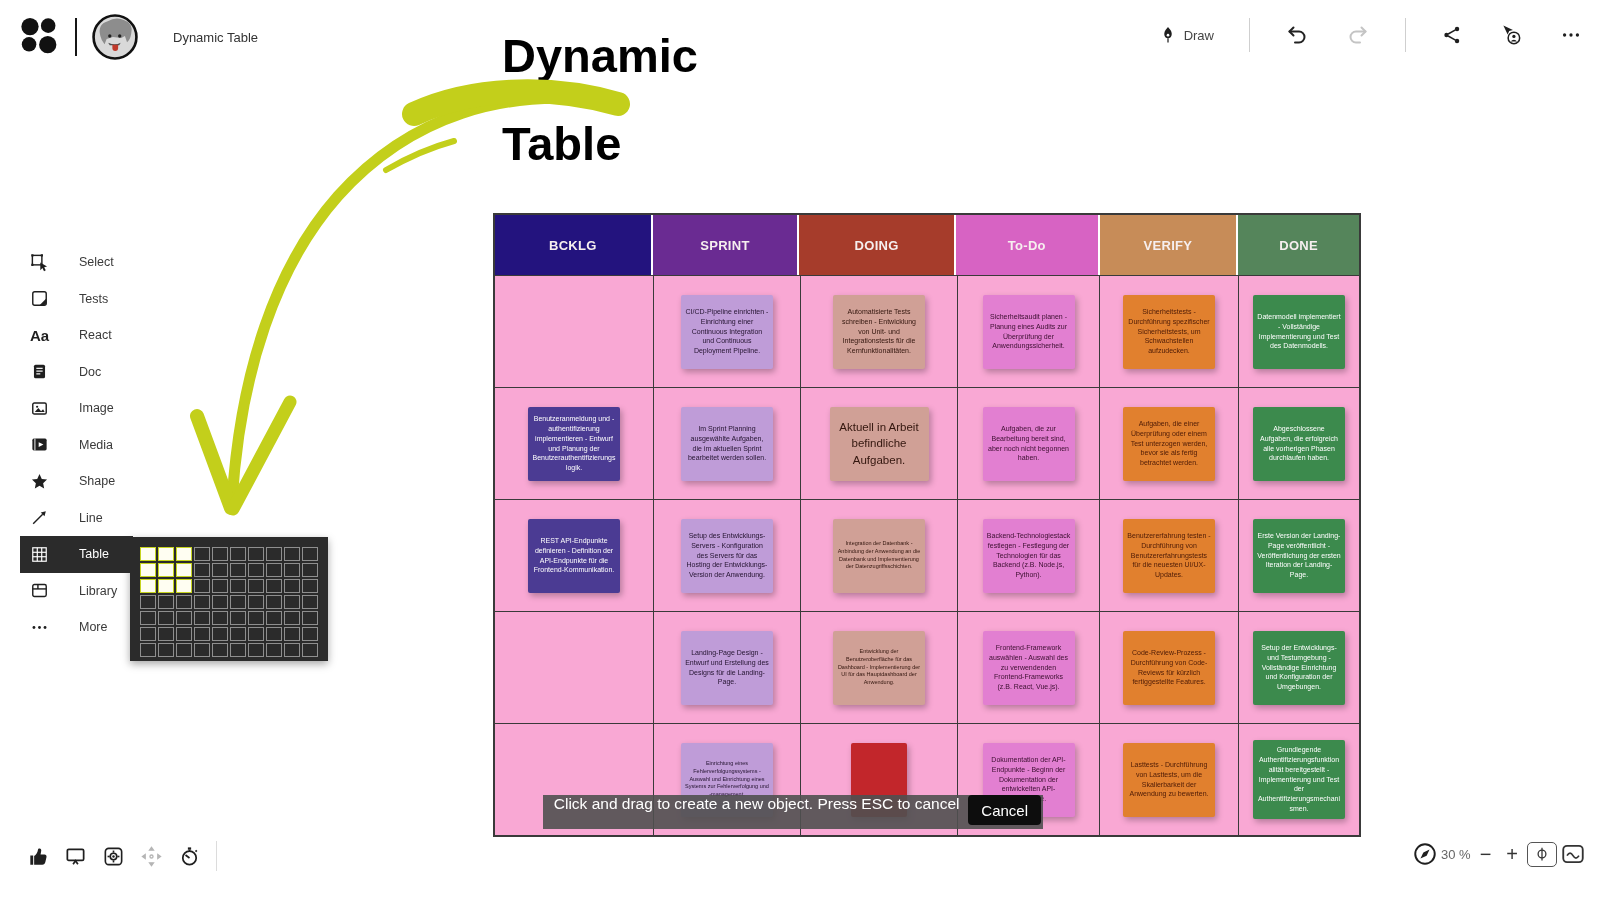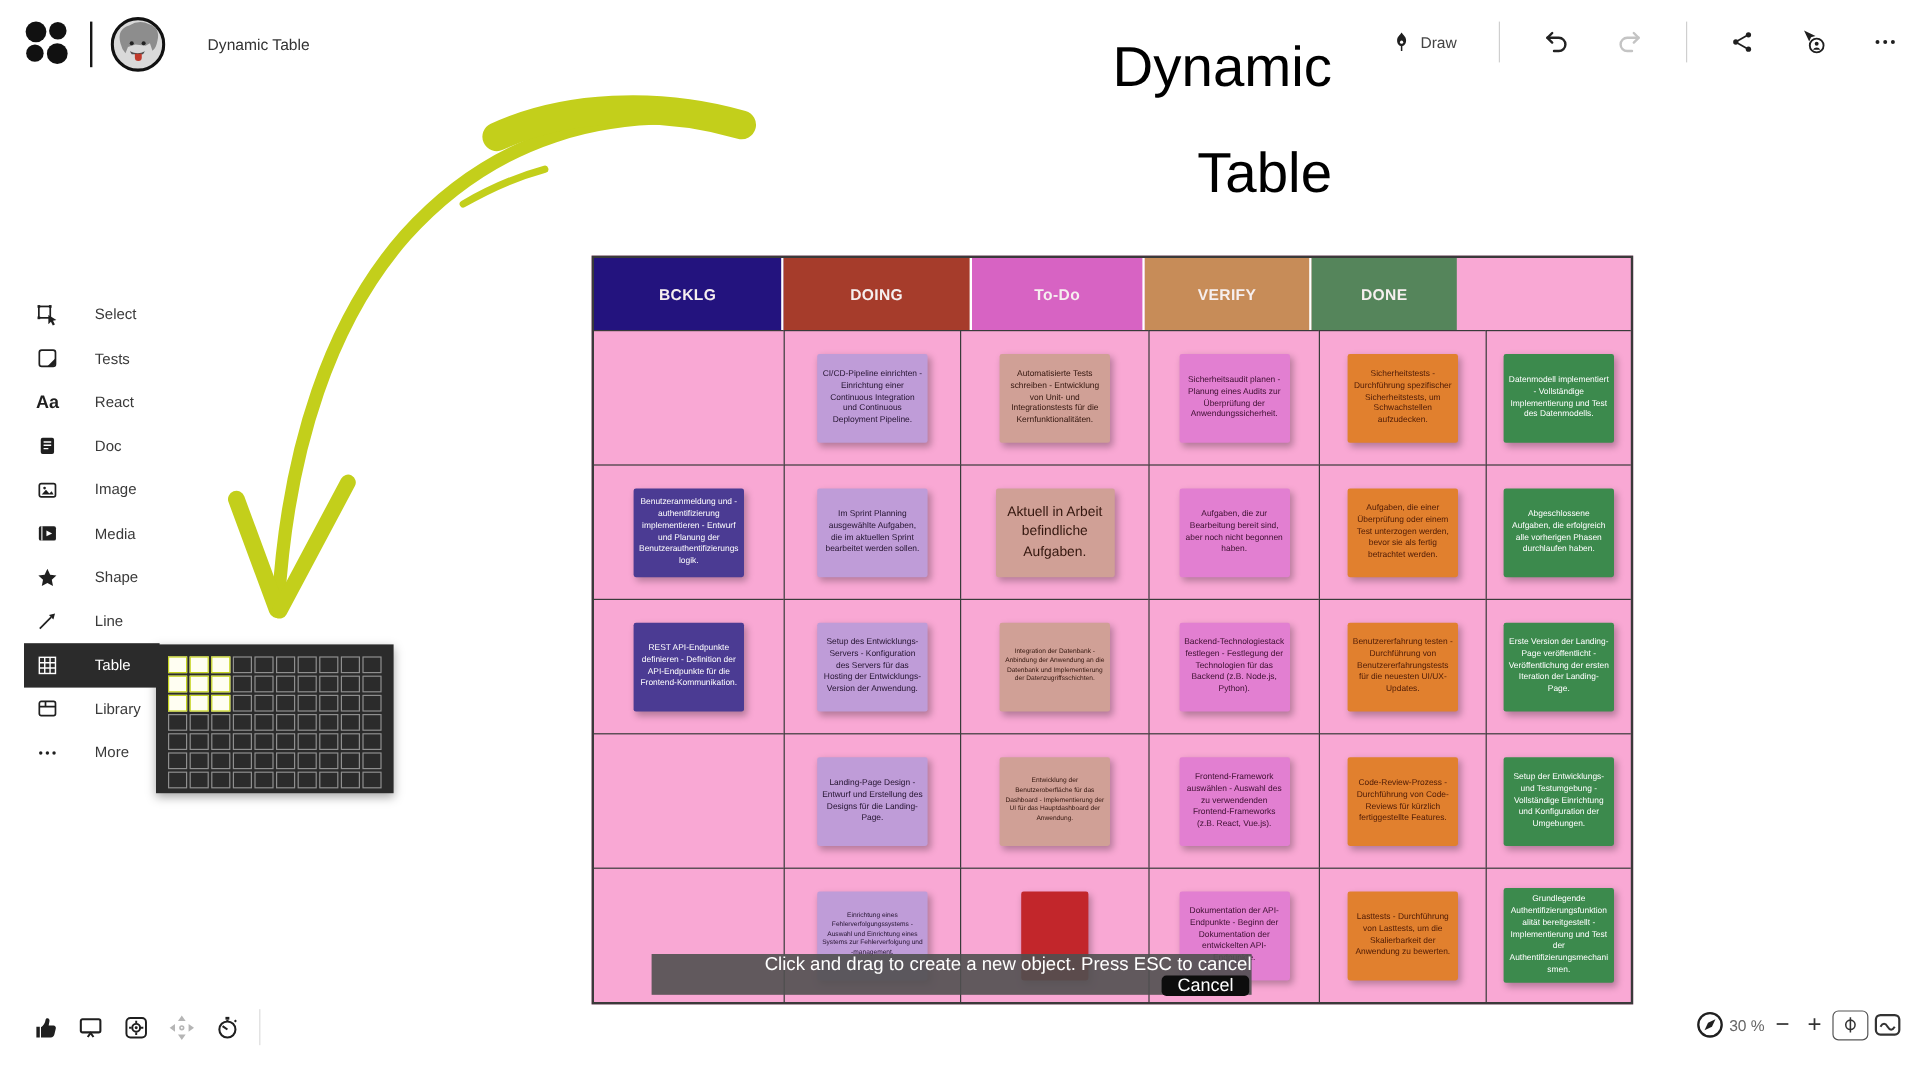--- a/index.html
+++ b/index.html
@@ -14,22 +14,22 @@
   .avatar{width:46px;height:46px;}
   .doc-title{font-size:13px;color:#333;margin-left:20px;}
 
   
   .topbar-right{position:absolute;top:18px;right:16px;display:flex;align-items:center;gap:33px;z-index:20;}
   .tb-btn{display:flex;align-items:center;gap:6px;background:none;border:none;cursor:pointer;padding:2px;}
   .draw-label{font-size:13px;color:#444;}
   .tb-divider{width:1px;height:34px;background:#cfcfcf;}
 
   
-  .canvas-title{position:absolute;top:12px;left:480px;width:630px;text-align:right;
-    font-size:47px;font-weight:normal;line-height:88px;color:#000;z-index:4;}
+  .canvas-title{position:absolute;top:12px;left:502px;width:630px;text-align:left;
+    font-size:47px;font-weight:bold;line-height:88px;color:#000;z-index:4;}
 
   
   .arrow-svg{position:absolute;left:0;top:0;pointer-events:none;z-index:5;}
   .arrow-stroke{stroke:var(--arrow,#c3cf1b);fill:none;stroke-linecap:round;}
 
   
   .sidebar{position:absolute;left:20px;top:244px;width:113px;z-index:10;}
   .sb-item{display:flex;align-items:center;gap:30px;height:36.5px;padding-left:10px;
     font-size:12.5px;color:#3a3a3a;cursor:pointer;}
   .sb-icon{width:19px;height:19px;display:flex;align-items:center;justify-content:center;}
@@ -53,21 +53,21 @@
   .note{border-radius:2px;box-shadow:2px 3px 6px rgba(0,0,0,.28);padding:5px 4px;
     display:flex;align-items:center;justify-content:center;text-align:center;
     width:92px;min-height:74px;box-sizing:border-box;font-size:7px;line-height:1.4;
     word-break:break-word;cursor:pointer;}
   .note.small{font-size:5.5px;}
   .note.large{font-size:11.5px;width:99px;}
   .note.red{width:56px;min-height:74px;padding:0;}
 
   
   .statusbar{position:absolute;left:543px;top:795px;width:500px;height:34px;
-    background:rgba(80,80,80,.9);display:flex;align-items:flex-end;z-index:50;flex-direction:column;}
+    background:rgba(80,80,80,.9);display:flex;align-items:flex-start;z-index:50;}
   .status-msg{flex:1;color:#fff;font-size:15.5px;text-align:center;padding-left:8px;}
   .cancel-btn{background:#0d0d0d;color:#fff;border:none;border-radius:4px;height:30px;
     padding:0 13px;font-size:15px;margin:0 2px 0 6px;cursor:pointer;}
 
   
   .bl{position:absolute;left:26px;top:841px;display:flex;align-items:center;gap:15px;z-index:20;}
   .bl-divider{width:1px;height:30px;background:#dcdcdc;}
   .br{position:absolute;right:14px;top:841px;display:flex;align-items:center;gap:3px;z-index:20;}
   .zoom-label{font-size:13px;color:#666;}
   .zchar{font-size:20px;color:#333;background:none;border:none;cursor:pointer;line-height:1;}
@@ -372,20 +372,21 @@
     <div class="picker-cell"></div>
     <div class="picker-cell"></div>
     <div class="picker-cell"></div>
     <div class="picker-cell"></div>
     <div class="picker-cell"></div>
   </div>
 
 <div class="board">
   <div class="board-header">
       <div class="bh-cell" style="width: 158px; background: rgb(35, 19, 126); border-right: 2px solid rgb(255, 255, 255);">BCKLG</div>
+      <div class="bh-cell" style="width: 147px; background: rgb(106, 43, 146); border-right: 2px solid rgb(255, 255, 255);">SPRINT</div>
       <div class="bh-cell" style="width: 157px; background: rgb(166, 60, 43); border-right: 2px solid rgb(255, 255, 255);">DOING</div>
       <div class="bh-cell" style="width: 144px; background: rgb(215, 99, 195); border-right: 2px solid rgb(255, 255, 255);">To-Do</div>
       <div class="bh-cell" style="width: 139px; background: rgb(199, 140, 88); border-right: 2px solid rgb(255, 255, 255);">VERIFY</div>
       <div class="bh-cell" style="width: 121px; background: rgb(85, 133, 91);">DONE</div>
     </div>
   <div class="board-body">
       <div class="cell c0"></div>
       <div class="cell">
         <div class="note normal" style="background: rgb(191, 156, 216); color: rgb(36, 20, 48);">CI/CD-Pipeline einrichten - Einrichtung einer Continuous Integration und Continuous Deployment Pipeline.</div>
       </div>

